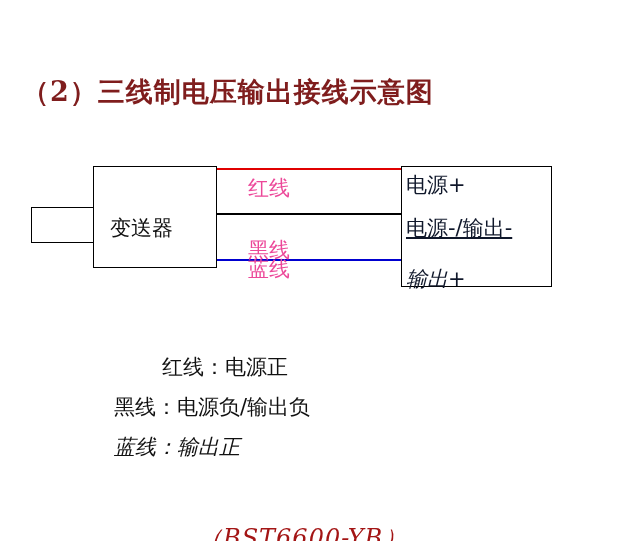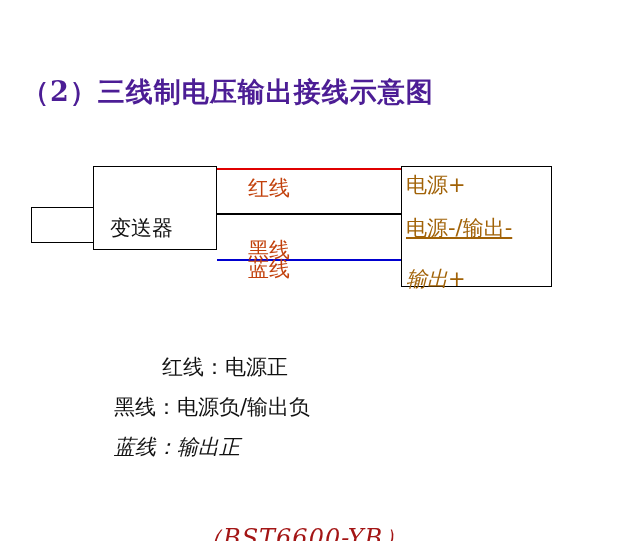--- a/index.html
+++ b/index.html
@@ -1,32 +1,32 @@
 <!DOCTYPE html>
 <html><head>
   <meta charset="utf-8">
   <style>
     html, body { margin: 0; padding: 0; }
     body { width: 640px; height: 541px; background: #ffffff; position: relative; overflow: hidden; font-family: "DejaVu Sans", sans-serif; }
-    .title { position: absolute; left: 22px; top: 74px; font-family: "DejaVu Serif", serif; font-weight: bold; font-size: 27px; color: #4c1d95; letter-spacing: 1px; white-space: nowrap; }
+    .title { position: absolute; left: 22px; top: 74px; font-family: "DejaVu Serif", serif; font-weight: bold; font-size: 27px; color: #7f1d1d; letter-spacing: 1px; white-space: nowrap; }
     .box { position: absolute; border: 1px solid #000; box-sizing: border-box; background: #fff; }
     .wire { position: absolute; height: 2px; }
-    .lbl { position: absolute; font-size: 21px; color: #c2410c; white-space: nowrap; }
-    .term { position: absolute; font-size: 21px; color: #a16207; white-space: nowrap; left: 406px; }
+    .lbl { position: absolute; font-size: 21px; color: #ec4899; white-space: nowrap; }
+    .term { position: absolute; font-size: 21px; color: #0f172a; white-space: nowrap; left: 406px; }
     .legend { position: absolute; left: 114px; font-size: 21px; color: #111; white-space: nowrap; }
     .model { position: absolute; left: 198px; top: 510px; font-family: "DejaVu Serif", serif; font-style: italic; font-size: 24px; color: #a31515; white-space: nowrap; letter-spacing: 1px; margin-top: 12px; }
   </style>
 </head>
 <body>
 
 <div class="title">（2）三线制电压输出接线示意图</div>
 
 <div>
   <div class="box" style="left:31px; top:207px; width:63px; height:36px;"></div>
-  <div class="box" style="left:93px; top:166px; width:124px; height:84px;">
+  <div class="box" style="left:93px; top:166px; width:124px; height:102px;">
     <span style="position:absolute; left:16px; top:47px; font-size:21px; color:#111;">变送器</span>
   </div>
 
   <div class="wire" style="left:217px; top:168px; width:184px; background:#e00000;"></div>
   <div class="wire" style="left:217px; top:213px; width:184px; background:#000000;"></div>
   <div class="wire" style="left:217px; top:259px; width:184px; background:#0000d0;"></div>
 
   <span class="lbl" style="left:248px; top:174px;">红线</span>
   <span class="lbl" style="left:248px; top:236px;">黑线</span>
   <span class="lbl" style="left:248px; top:255px;">蓝线</span>

